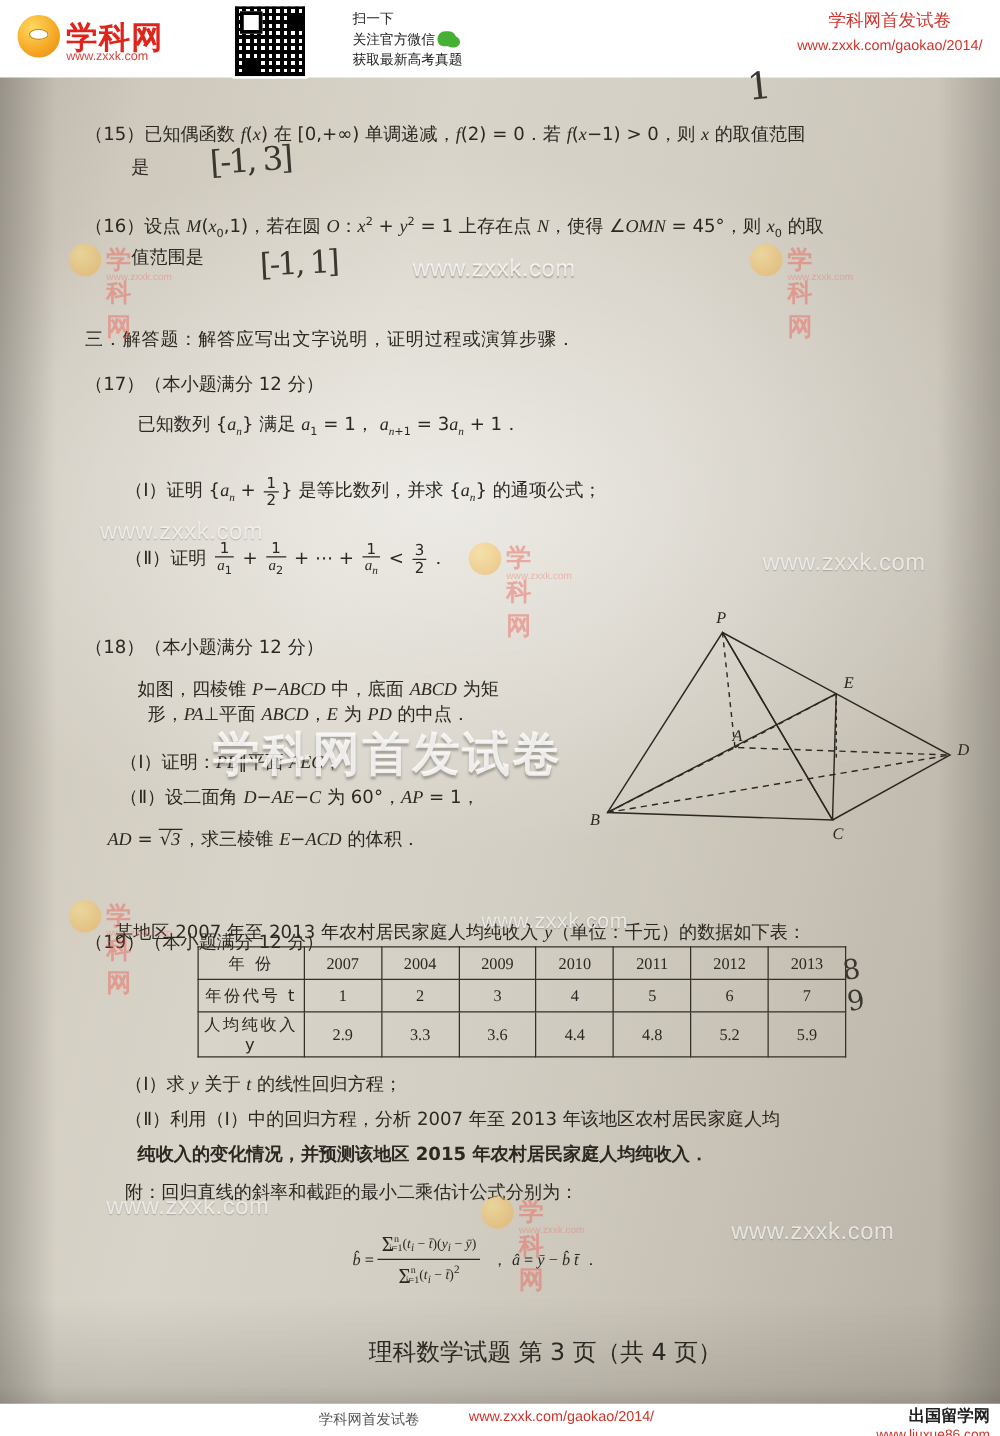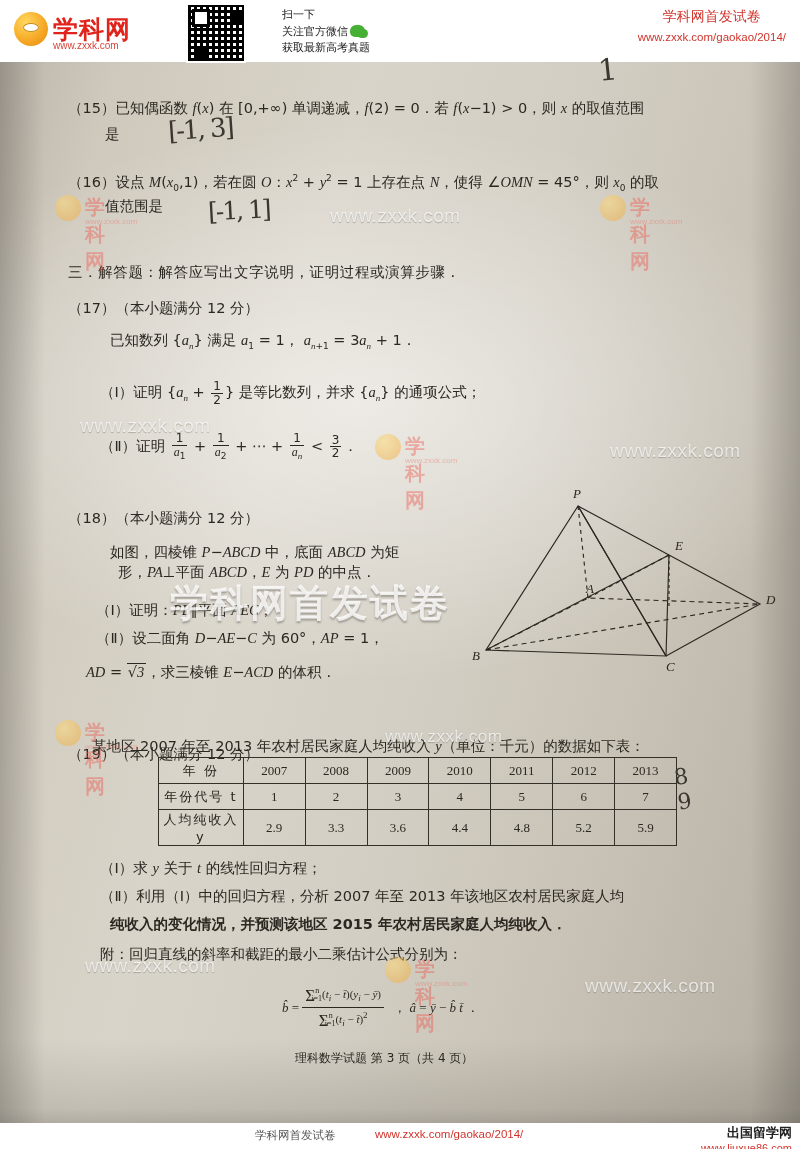--- a/index.html
+++ b/index.html
@@ -197,21 +197,21 @@
   <div class="ln cn" style="left:68px;top:744px;">（19）（本小题满分 12 分）</div>
   <div class="ln cn" style="left:92px;top:736px;">
     某地区 2007 年至 2013 年农村居民家庭人均纯收入 <span class="it">y</span>（单位：千元）的数据如下表：
   </div>
 
   <table id="tbl">
     <tbody>
         <tr>
       <td class="h">年    份</td>
       <td class="v">2007</td>
-      <td class="v">2008</td>
+      <td class="v">2004</td>
       <td class="v">2009</td>
       <td class="v">2010</td>
       <td class="v">2011</td>
       <td class="v">2012</td>
       <td class="v">2013</td>
     </tr>
     <tr>
       <td class="h">年份代号 t</td>
       <td>1</td>
       <td>2</td>
@@ -257,21 +257,21 @@
       </span>
       <span style="display:block;padding:2px 3px 0;">
         <span style="font-size:17px;vertical-align:-3px;">Σ</span><sup style="font-size:8px;">n</sup><sub style="font-size:8px;margin-left:-8px;">i=1</sub>(<span class="it">t<sub>i</sub></span> − <span class="it">t̄</span>)<sup>2</sup>
       </span>
     </span>
     <span style="display:inline-block;vertical-align:middle;margin-left:6px;">
       ，&nbsp;<span class="it">â</span> = <span class="it">ȳ</span> − <span class="it">b̂</span> <span class="it">t̄</span> ．
     </span>
   </div>
 
-  <div class="ln cn" style="left:295px;top:1048px;font-size:12px;color:#2b2822;">理科数学试题 第 3 页（共 4 页）</div>
+  <div class="ln cn" style="left:295px;top:1072px;font-size:19px;color:#2b2822;">理科数学试题 第 3 页（共 4 页）</div>
 
   <div class="hw" style="left:598px;top:52px;font-size:30px;transform:rotate(-6deg);">1</div>
   <div class="hw" style="left:168px;top:114px;font-size:26px;transform:rotate(-4deg);letter-spacing:-2px;">[-1, 3]</div>
   <div class="hw" style="left:208px;top:196px;font-size:25px;transform:rotate(-3deg);letter-spacing:-2px;">[-1, 1]</div>
   <div class="hw" style="left:676px;top:764px;font-size:22px;transform:rotate(-8deg);">8 9</div>
 
   <div class="wm" style="left:330px;top:205px;">www.zxxk.com</div>
   <div class="wm" style="left:80px;top:415px;">www.zxxk.com</div>
   <div class="wm" style="left:610px;top:440px;">www.zxxk.com</div>
   <div class="wm" style="left:385px;top:727px;font-size:17px;">www.zxxk.com</div>

